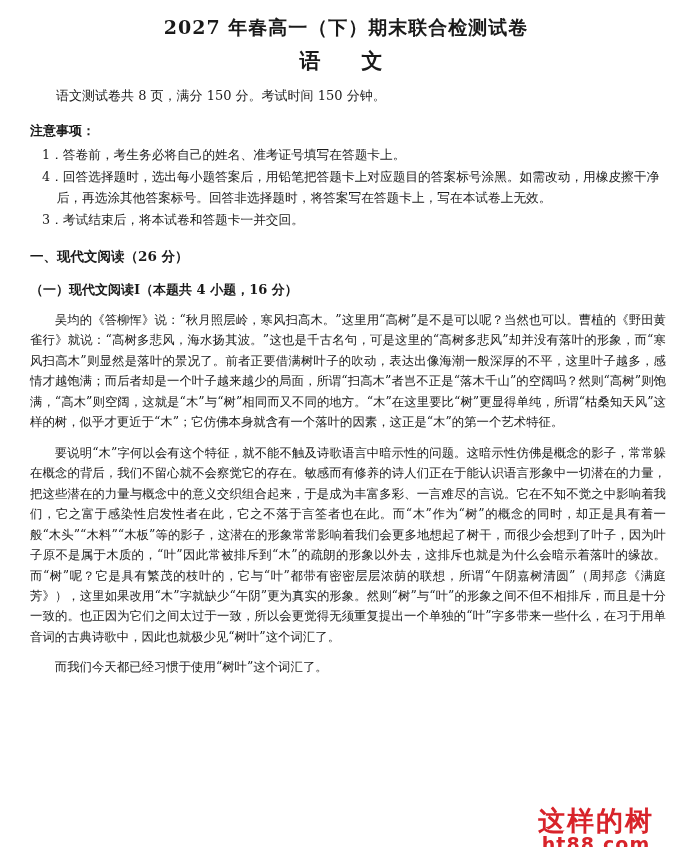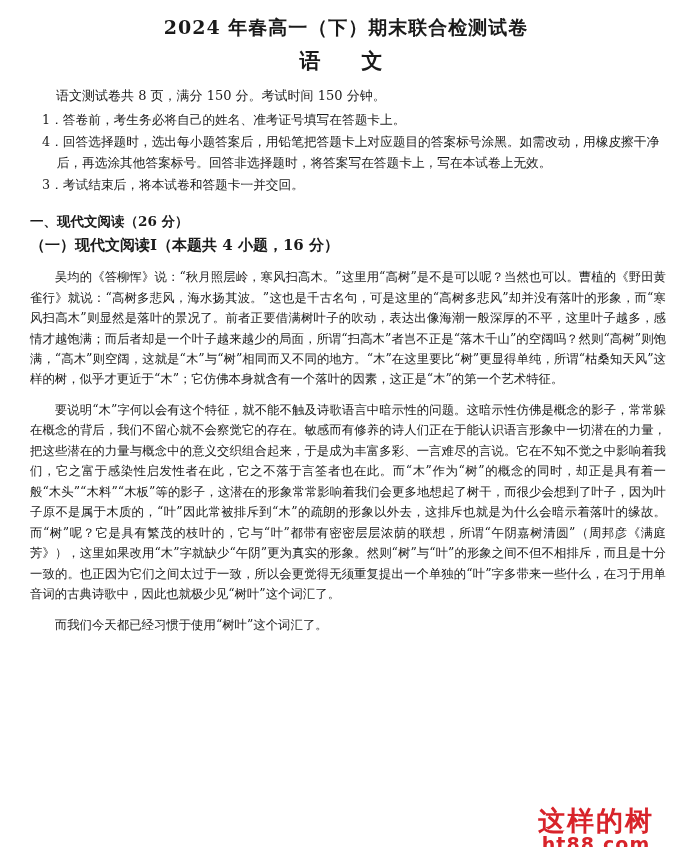--- a/index.html
+++ b/index.html
@@ -69,21 +69,22 @@
     text-indent: -1.15em;
     margin-top: 1px;
   }
   .sec-head {
     font-weight: bold;
     font-size: 13.5px;
     margin-top: 16px;
   }
   .sub-head {
     font-weight: bold;
-    font-size: 15px;
+    font-size: 13px;
+    margin-top: 11px;
   }
   .instr {
     text-indent: 2em;
     margin-top: 9px;
     font-size: 12.8px;
   }
   .mat-head {
     font-weight: bold;
     font-size: 12.8px;
     margin-top: 13px;
@@ -124,27 +125,28 @@
     letter-spacing: 1px;
     line-height: 1.1;
     margin-top: -1px;
   }
 </style>
 </head>
 <body>
 
 <div class="page">
 
-  <div class="title-main">2024 年春高一（下）期末联合检测试卷</div>
+  <div class="title-main">2027 年春高一（下）期末联合检测试卷</div>
   <div class="title-sub">语　文</div>
 
   <div class="body-wrap">
 
     <p class="intro">语文测试卷共 8 页，满分 150 分。考试时间 150 分钟。</p>
 
+    <p class="notice-head">注意事项：</p>
     <ul class="notice-list">
       <li>1．答卷前，考生务必将自己的姓名、准考证号填写在答题卡上。</li>
       <li>4．回答选择题时，选出每小题答案后，用铅笔把答题卡上对应题目的答案标号涂黑。如需改动，用橡皮擦干净后，再选涂其他答案标号。回答非选择题时，将答案写在答题卡上，写在本试卷上无效。</li>
       <li>3．考试结束后，将本试卷和答题卡一并交回。</li>
     </ul>
 
     <p class="sec-head">一、现代文阅读（26 分）</p>
     <p class="sub-head">（一）现代文阅读Ⅰ（本题共 4 小题，16 分）</p>
 
     <p class="para">吴均的《答柳恽》说：“秋月照层岭，寒风扫高木。”这里用“高树”是不是可以呢？当然也可以。曹植的《野田黄雀行》就说：“高树多悲风，海水扬其波。”这也是千古名句，可是这里的“高树多悲风”却并没有落叶的形象，而“寒风扫高木”则显然是落叶的景况了。前者正要借满树叶子的吹动，表达出像海潮一般深厚的不平，这里叶子越多，感情才越饱满；而后者却是一个叶子越来越少的局面，所谓“扫高木”者岂不正是“落木千山”的空阔吗？然则“高树”则饱满，“高木”则空阔，这就是“木”与“树”相同而又不同的地方。“木”在这里要比“树”更显得单纯，所谓“枯桑知天风”这样的树，似乎才更近于“木”；它仿佛本身就含有一个落叶的因素，这正是“木”的第一个艺术特征。</p>

